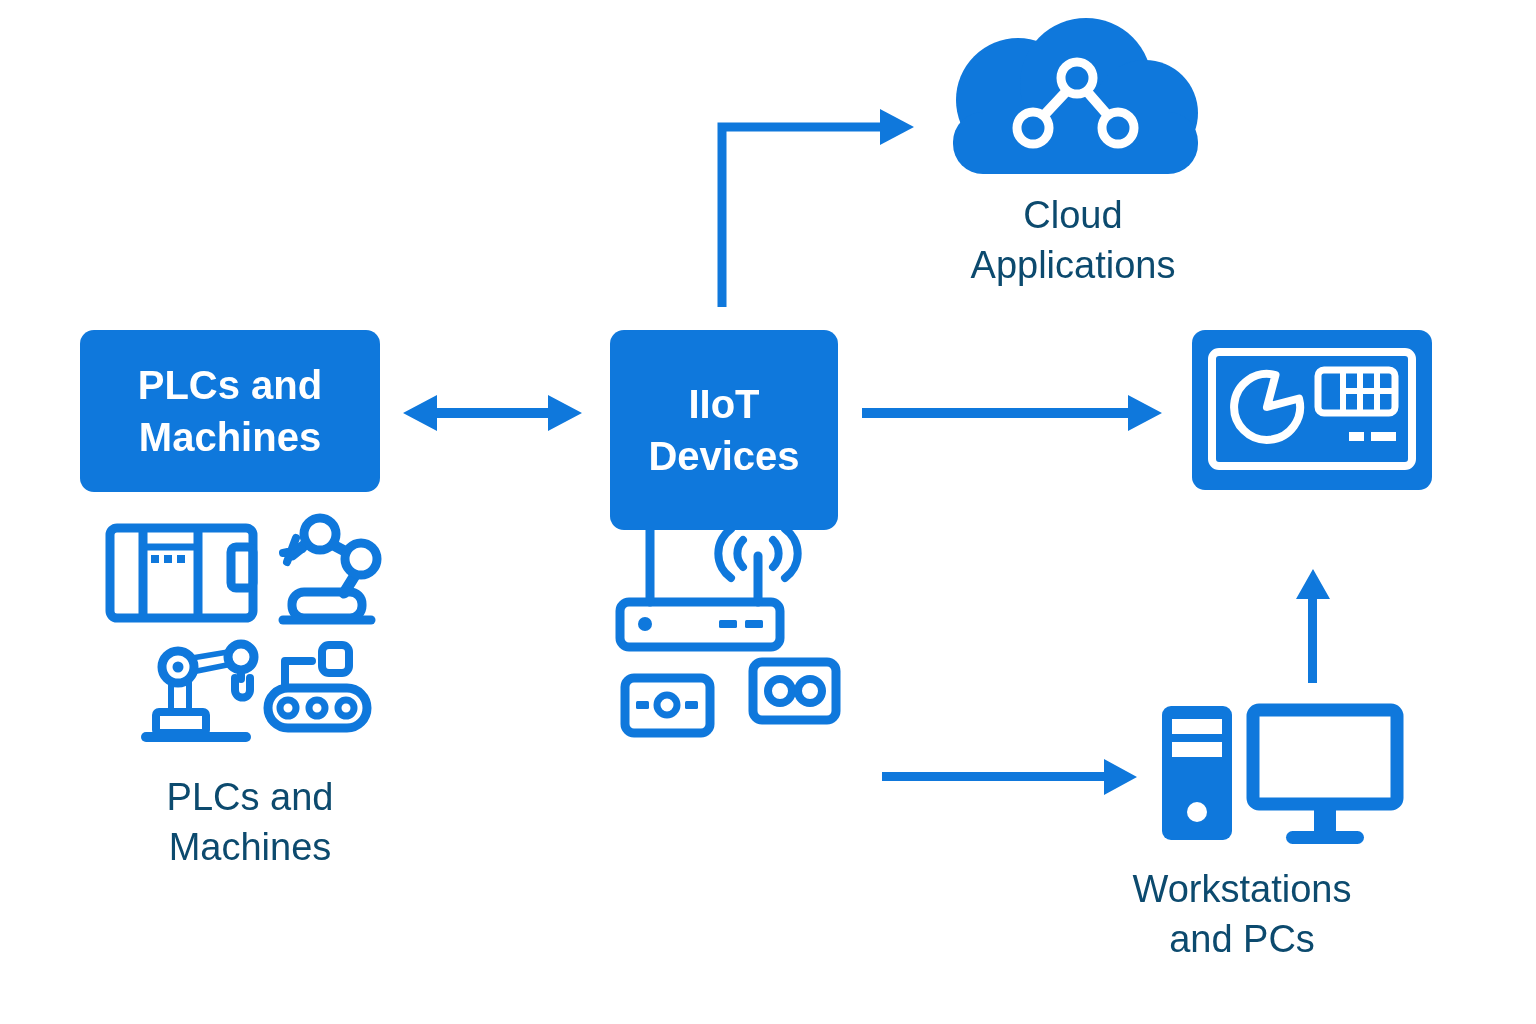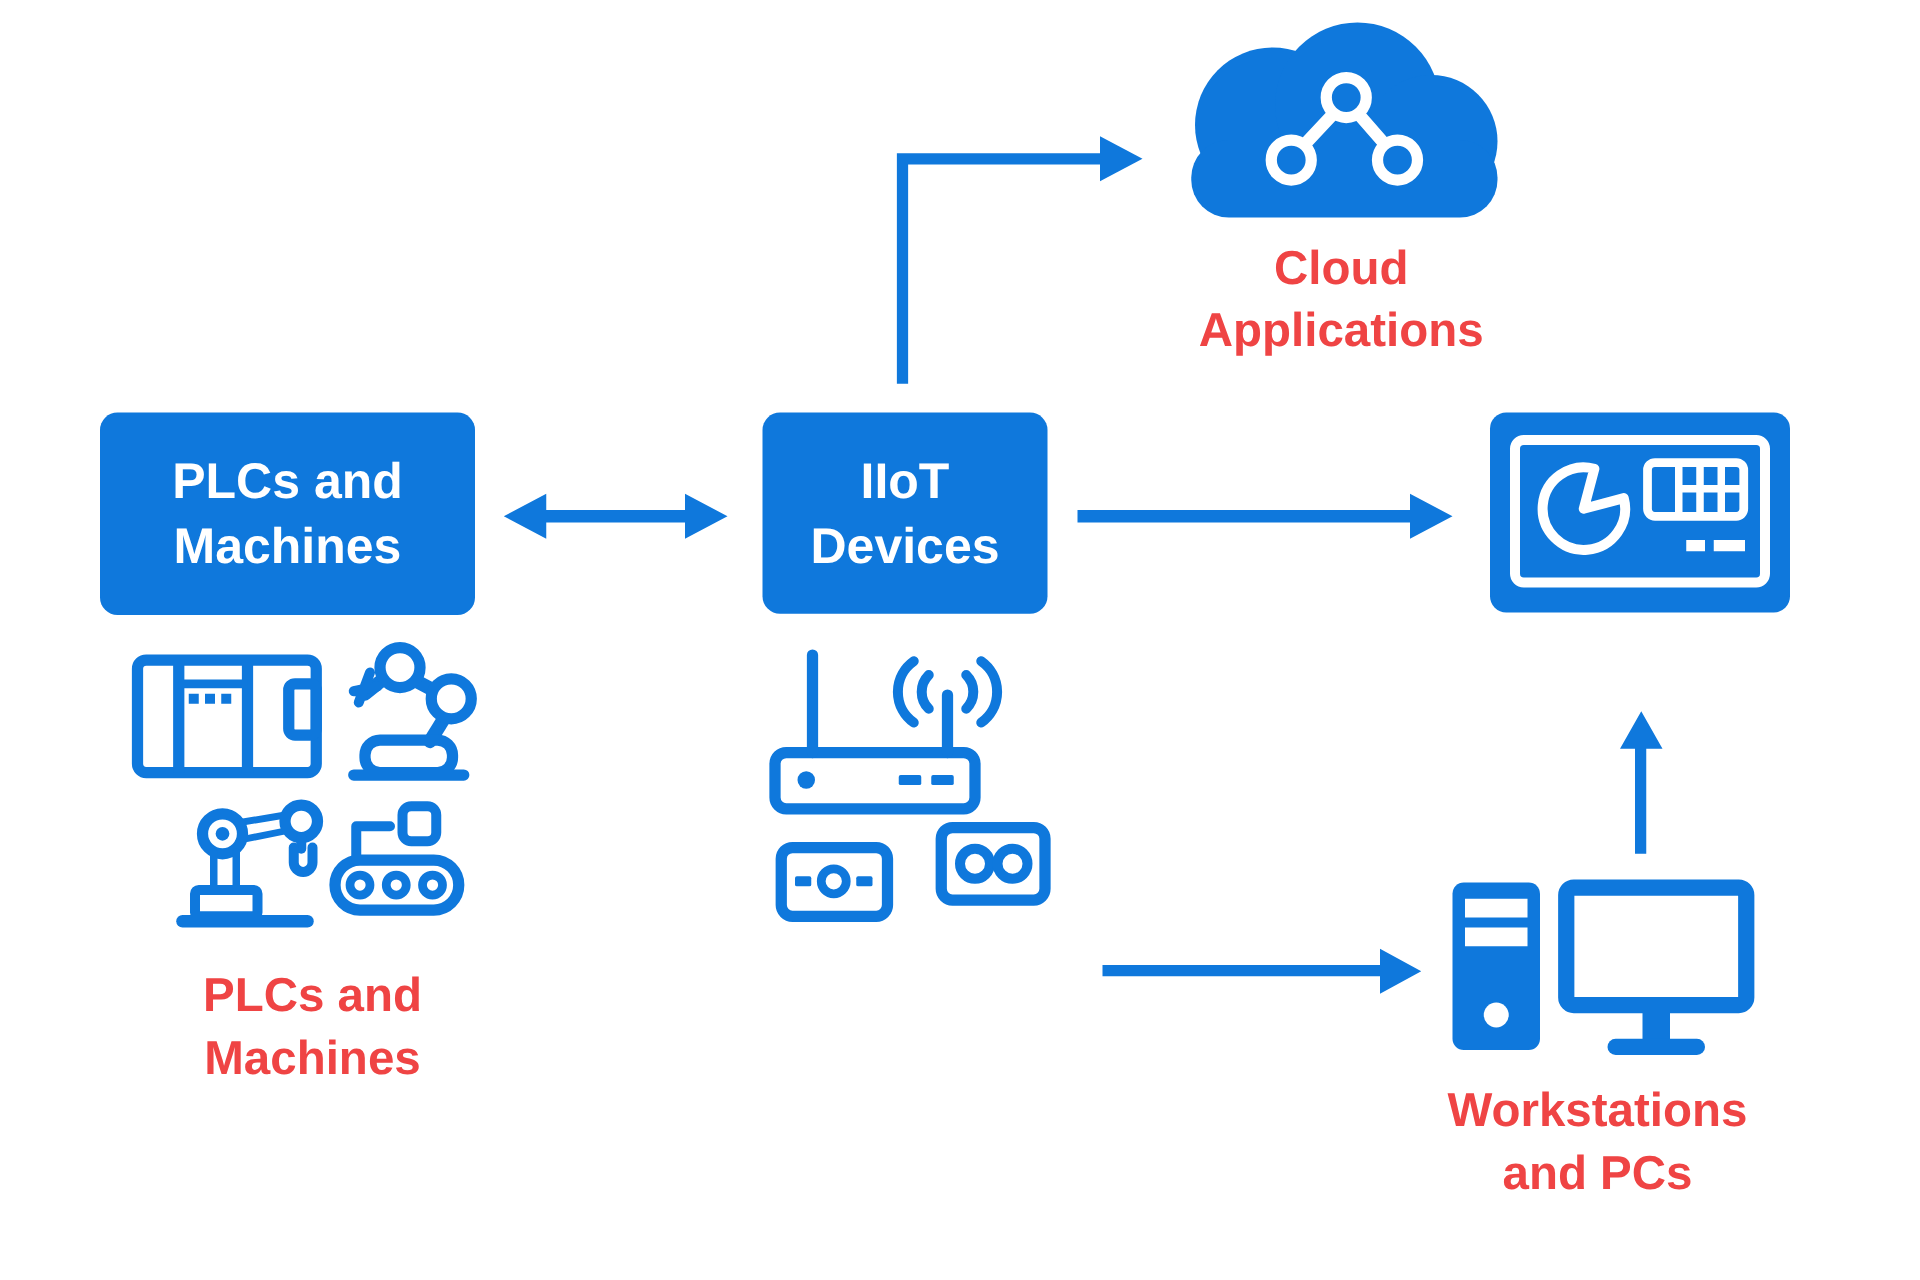--- a/index.html
+++ b/index.html
@@ -16,22 +16,22 @@
     background:#0f78dc;
     border-radius:14px;
     color:#ffffff;
     display:flex;align-items:center;justify-content:center;
     text-align:center;
     font-weight:bold;font-size:40px;line-height:1.3;
     white-space:pre-line;
   }
   .caption{
     position:absolute;
-    color:#ef4444;
-    font-weight:bold;font-size:38px;line-height:1.32;
+    color:#0c4a6e;
+    font-weight:normal;font-size:38px;line-height:1.32;
     text-align:center;
     white-space:pre-line;
   }
 </style>
 </head>
 <body>
 
 <div class="canvas">
 
   <svg class="graphics" width="1536" height="1024" viewBox="0 0 1536 1024">
@@ -159,26 +159,26 @@
       <circle cx="1197" cy="812" r="10" fill="#ffffff"></circle>
       <rect x="1253" y="710" width="144" height="94" rx="6" fill="#ffffff" stroke="#0f78dc" stroke-width="13"></rect>
       <rect x="1314" y="808" width="22" height="26" fill="#0f78dc"></rect>
       <rect x="1286" y="831" width="78" height="13" rx="6.5" fill="#0f78dc"></rect>
     </g>
   </svg>
 
   <div class="node-box" style="left:80px;top:330px;width:300px;height:162px;">PLCs and
 Machines</div>
 
-  <div class="node-box" style="left:610px;top:330px;width:228px;height:161px;">IIoT
+  <div class="node-box" style="left:610px;top:330px;width:228px;height:200px;">IIoT
 Devices</div>
 
   <div class="caption" style="left:923px;top:190px;width:300px;">Cloud
 Applications</div>
 
   <div class="caption" style="left:100px;top:772px;width:300px;">PLCs and
 Machines</div>
 
 
-  <div class="caption" style="left:1128px;top:864px;width:300px;">Workstations
+  <div class="caption" style="left:1092px;top:864px;width:300px;">Workstations
 and PCs</div>
 
 </div>
 
 </body></html>

